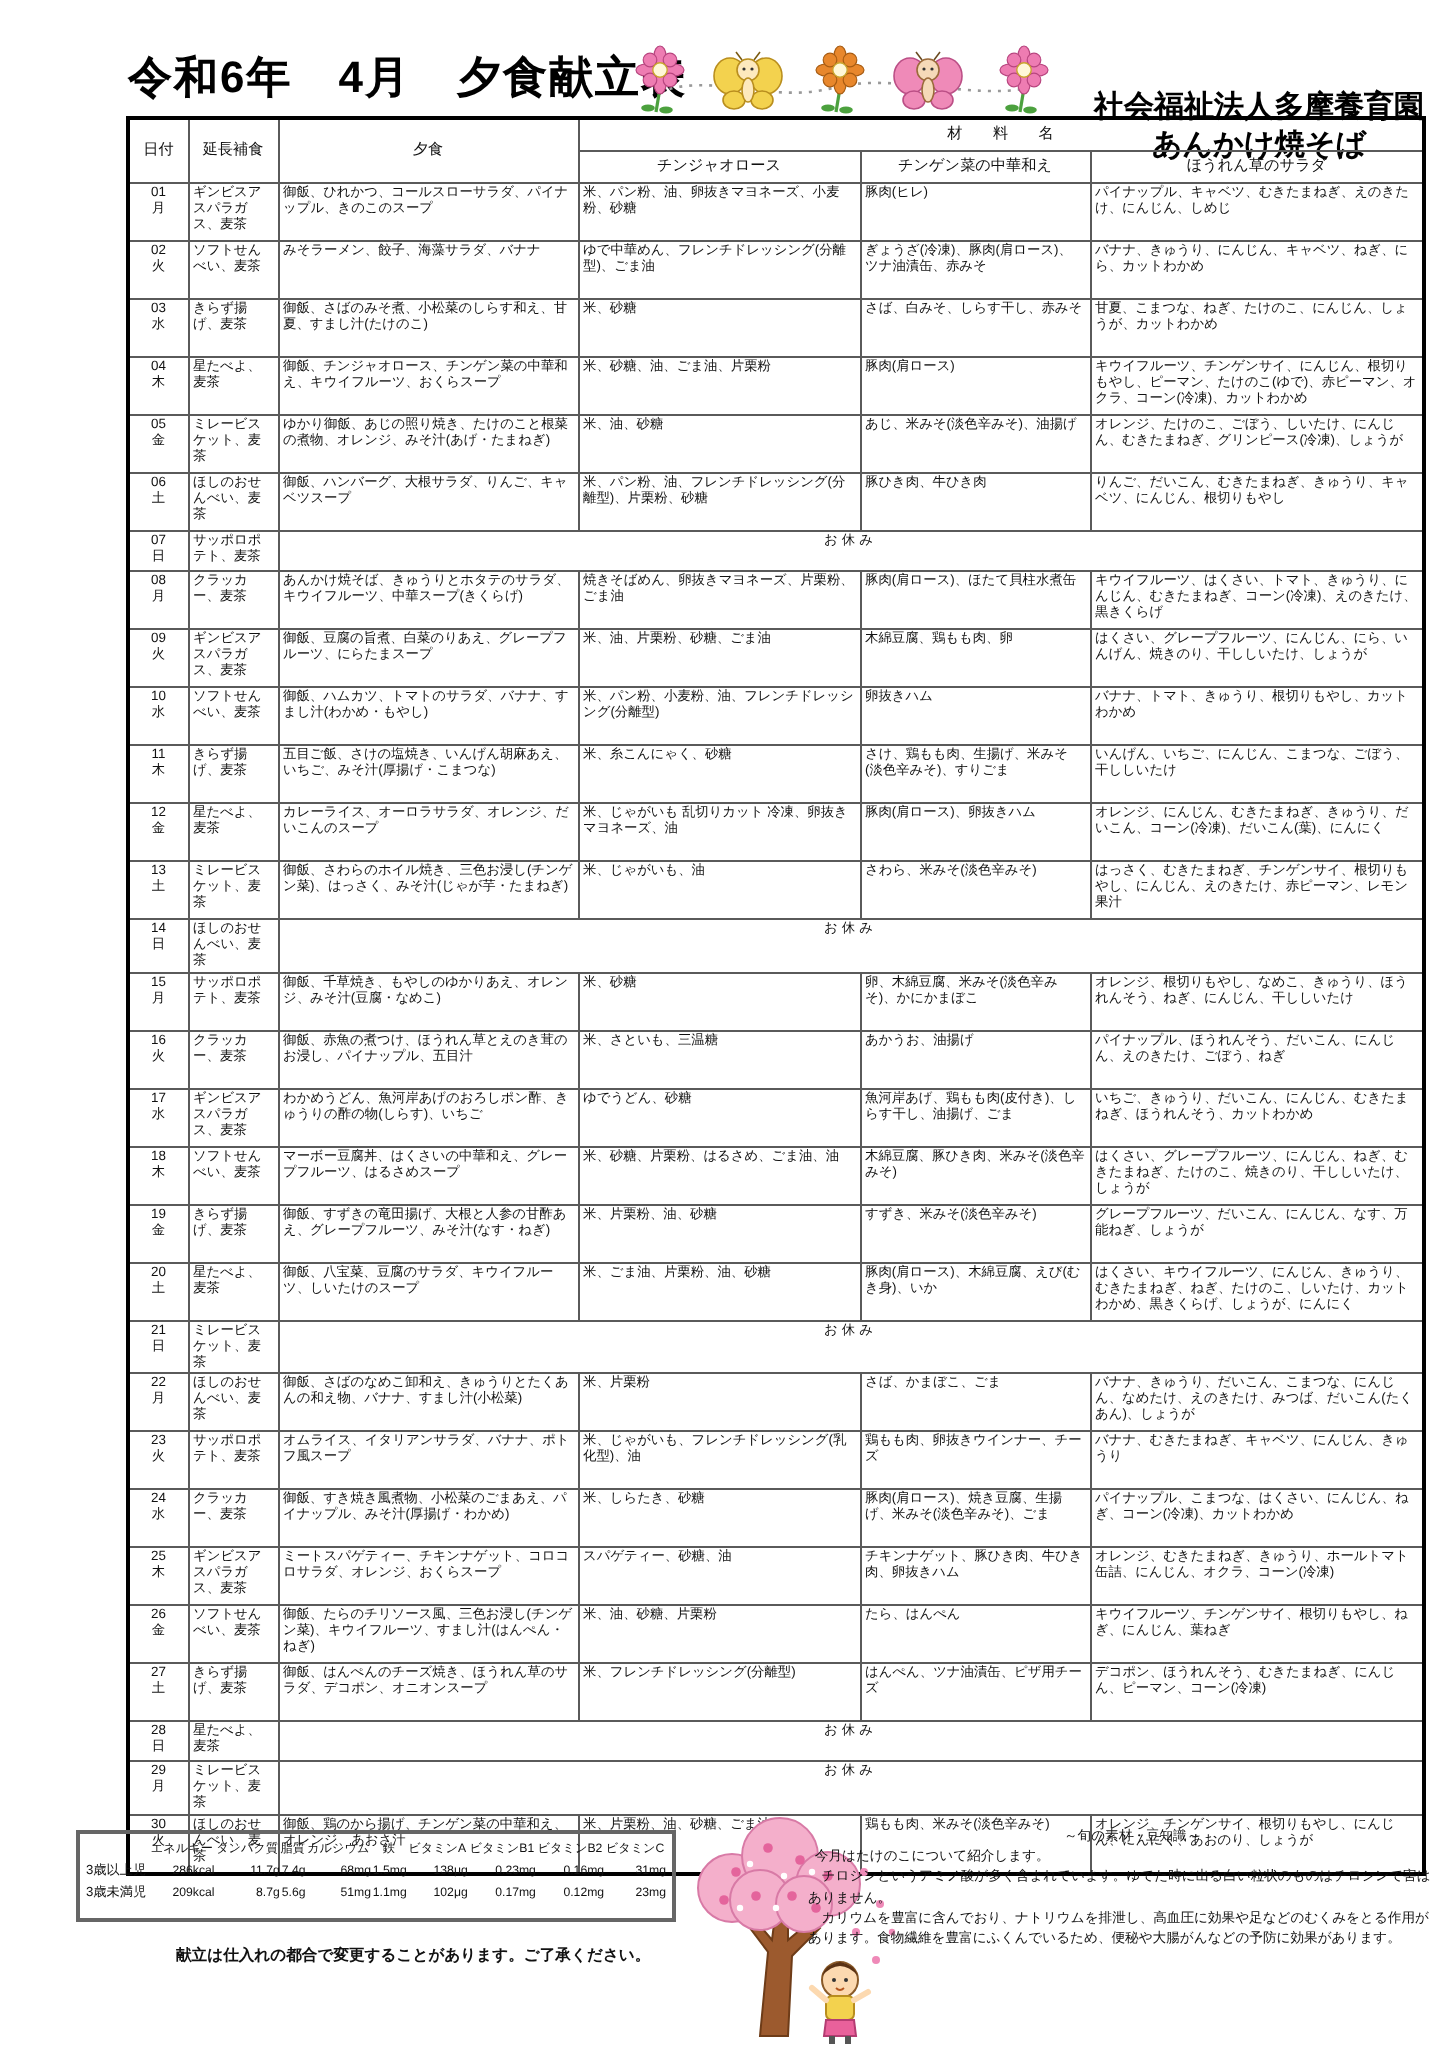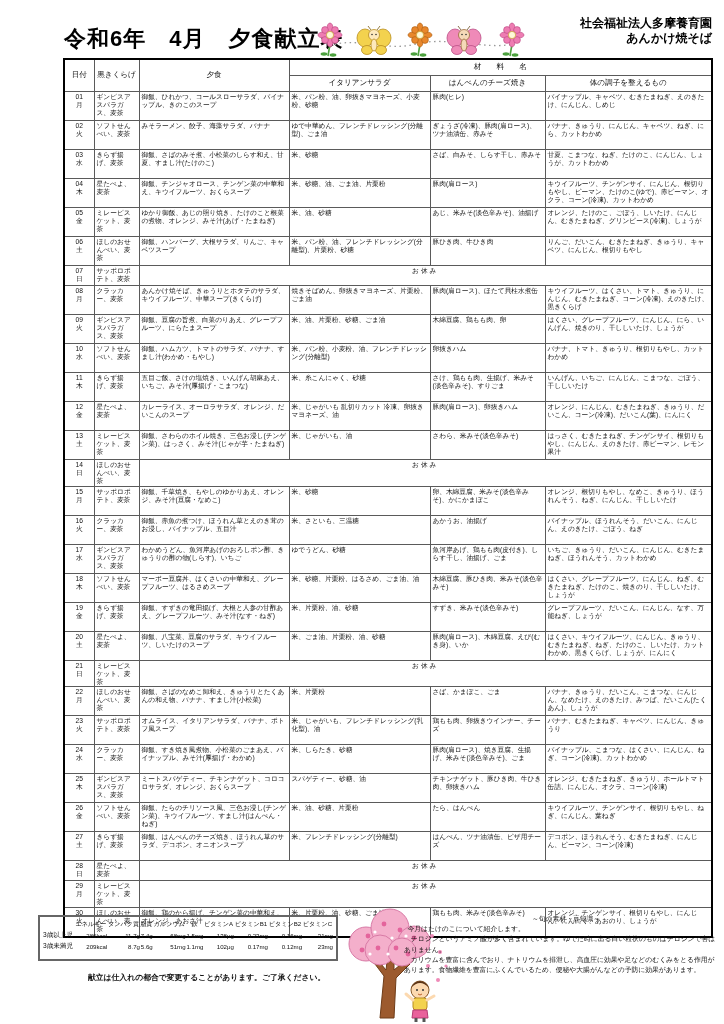--- a/index.html
+++ b/index.html
@@ -1,20 +1,20 @@
 <!DOCTYPE html>
 <html lang="ja" style="--c-pink: #ee7cb2; --c-orange: #e8872c; --c-yellow: #f3d24e; --c-bpink: #ef8ab8; --c-green: #4ca13e; --c-tpink: #f4afcb; --c-dpink: #e4649c; --c-trunk: #9c5a2e; --c-skin: #fcd9b0;"><head>
 <meta charset="utf-8">
 <style>
   html,body{margin:0;padding:0;background:#fff;}
   body{width:724px;height:1024px;font-family:"Liberation Sans","DejaVu Sans",sans-serif;color:#111;}
   .page{position:relative;width:724px;height:1024px;overflow:hidden;background:#fff;}
 
   .title{position:absolute;left:64px;top:24px;margin:0;font-size:22px;font-weight:bold;color:#000;letter-spacing:1px;white-space:nowrap;}
-  .org{position:absolute;right:12px;top:16px;text-align:right;font-size:12px;font-weight:bold;line-height:1.25;color:#000;}
+  .org{position:absolute;right:12px;top:45px;text-align:center;font-size:15px;font-weight:bold;line-height:1.25;color:#000;}
   .deco{position:absolute;left:316px;top:22px;width:210px;height:38px;}
 
   .menu-wrap{position:absolute;left:63px;top:58px;width:650px;}
   table.menu{width:100%;border-collapse:collapse;table-layout:fixed;border:2px solid #000;}
   table.menu th,table.menu td{border:1px solid #5a5a5a;font-size:6.7px;line-height:1.18;padding:1px 2px;vertical-align:top;font-weight:normal;color:#111;word-break:break-all;}
   table.menu thead th{text-align:center;vertical-align:middle;font-size:7.6px;padding:1px 0;height:13px;margin-top:20px;}
   tr.r-reg{height:29px;} tr.r-hol{height:20px;}
   td.c-date{text-align:center;font-size:7.2px;line-height:1.3;vertical-align:middle;}
   td.c-holiday{font-size:13px;font-weight:bold;text-align:center;vertical-align:middle;letter-spacing:2px;color:#000;}
 
@@ -132,28 +132,28 @@
         <col style="width:30px">
           <col style="width:45px">
           <col style="width:150px">
         <col style="width:141px">
           <col style="width:115px">
           <col style="width:167px">
       </colgroup>
       <thead>
         <tr>
           <th rowspan="2">日付</th>
-          <th rowspan="2">黒きくらげ</th>
+          <th rowspan="2">延長補食</th>
           <th rowspan="2">夕食</th>
           <th colspan="3">材　　料　　名</th>
         </tr>
         <tr>
-          <th>イタリアンサラダ</th>
-          <th>はんぺんのチーズ焼き</th>
-          <th>体の調子を整えるもの</th>
+          <th>チンジャオロース</th>
+          <th>チンゲン菜の中華和え</th>
+          <th>ほうれん草のサラダ</th>
         </tr>
       </thead>
       <tbody>
           <tr class="r-reg">
             <td class="c-date">
               <div>01</div>
               <div>月</div>
             </td>
             <td class="c-snack">ギンビスアスパラガス、麦茶</td>
             <td class="c-dinner">御飯、ひれかつ、コールスローサラダ、パイナップル、きのこのスープ</td>

